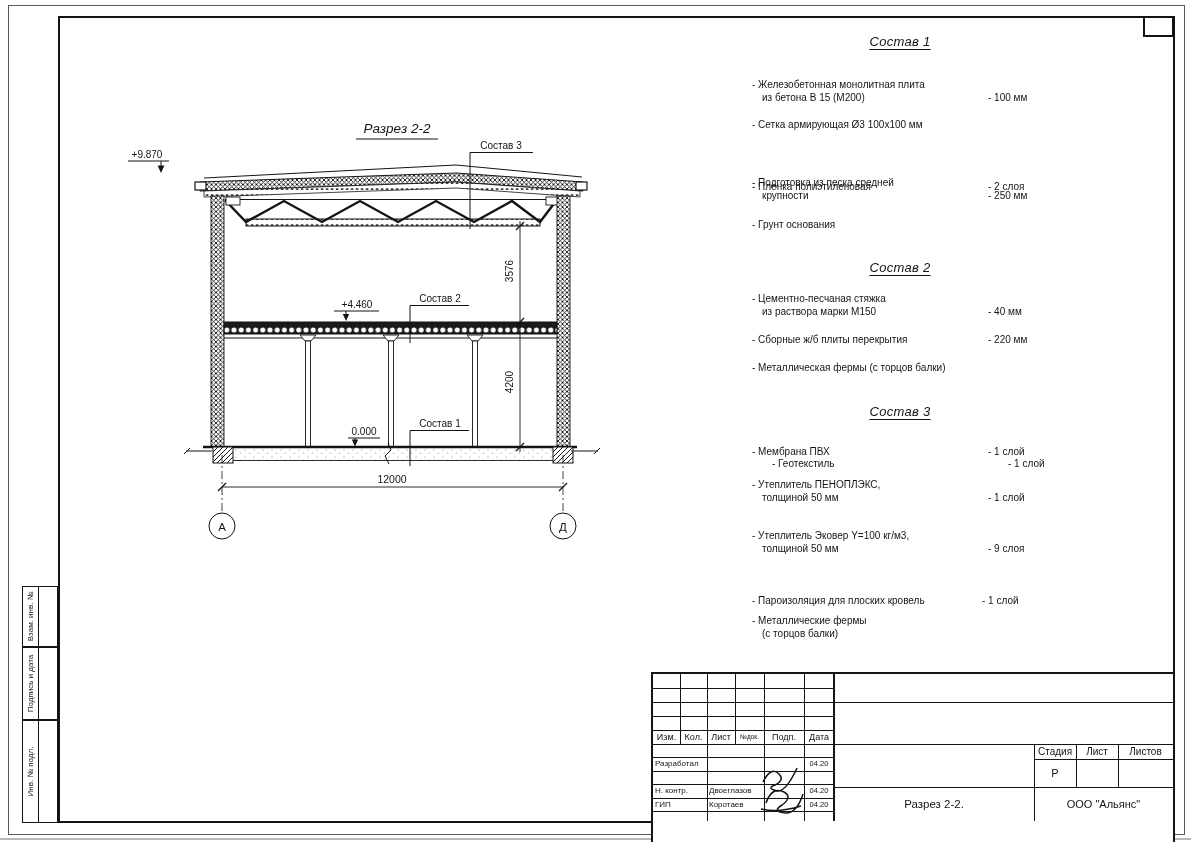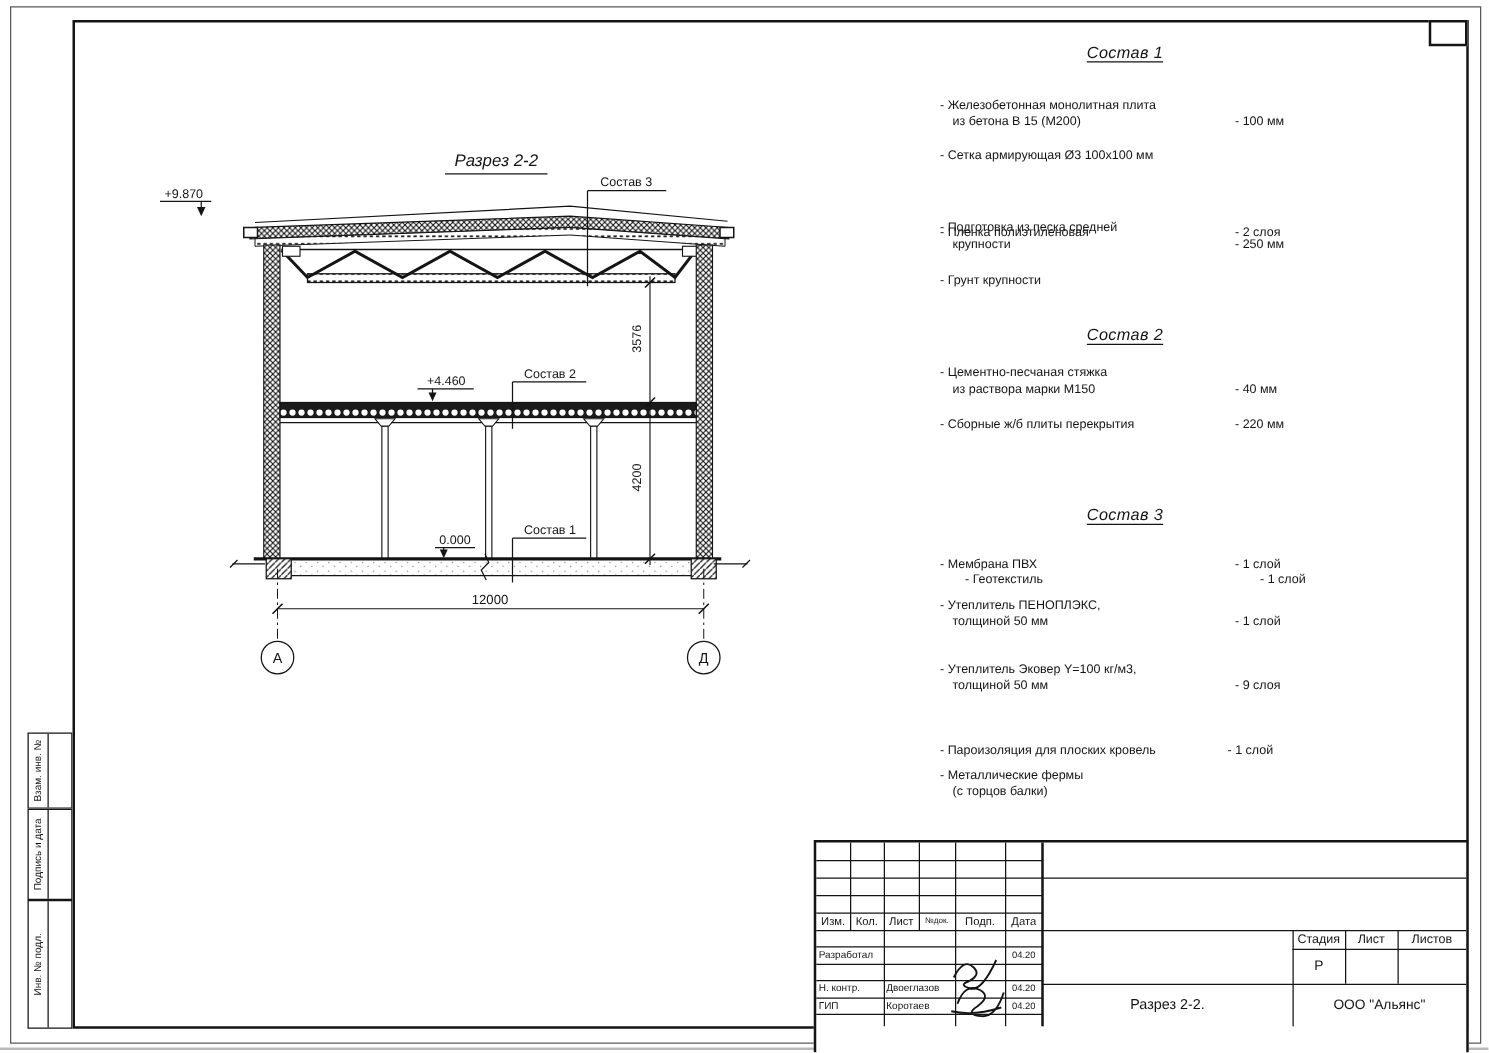--- a/index.html
+++ b/index.html
@@ -194,33 +194,37 @@
     <div class="mat-item" style="top:149px;margin-top:32px;">
         <div class="mi-name">- Пленка полиэтиленовая</div>
         <div class="mi-value">-  2 слоя</div>
       </div>
     <div class="mat-item" style="top:177px;">
         <div class="mi-name">- Подготовка из песка средней
 крупности</div>
         <div class="mi-value">- 250 мм</div>
       </div>
     <div class="mat-item" style="top:219px;">
-        <div class="mi-name">- Грунт крупности</div>
+        <div class="mi-name">- Грунт основания</div>
         <div class="mi-value"></div>
       </div>
 
     <div class="mat-head" style="top:260px;">Состав 2</div>
     <div class="mat-item" style="top:293px;">
         <div class="mi-name">- Цементно-песчаная стяжка
 из раствора марки М150</div>
         <div class="mi-value">- 40 мм</div>
       </div>
     <div class="mat-item" style="top:334px;">
         <div class="mi-name">- Сборные ж/б плиты перекрытия</div>
         <div class="mi-value">- 220 мм</div>
+      </div>
+    <div class="mat-item" style="top:362px;">
+        <div class="mi-name">- Металлическая фермы (с торцов балки)</div>
+        <div class="mi-value"></div>
       </div>
 
     <div class="mat-head" style="top:404px;">Состав 3</div>
     <div class="mat-item" style="top:446px;">
         <div class="mi-name">- Мембрана ПВХ</div>
         <div class="mi-value">- 1 слой</div>
       </div>
     <div class="mat-item" style="top:458px;margin-left:20px;">
         <div class="mi-name">- Геотекстиль</div>
         <div class="mi-value">- 1 слой</div>

